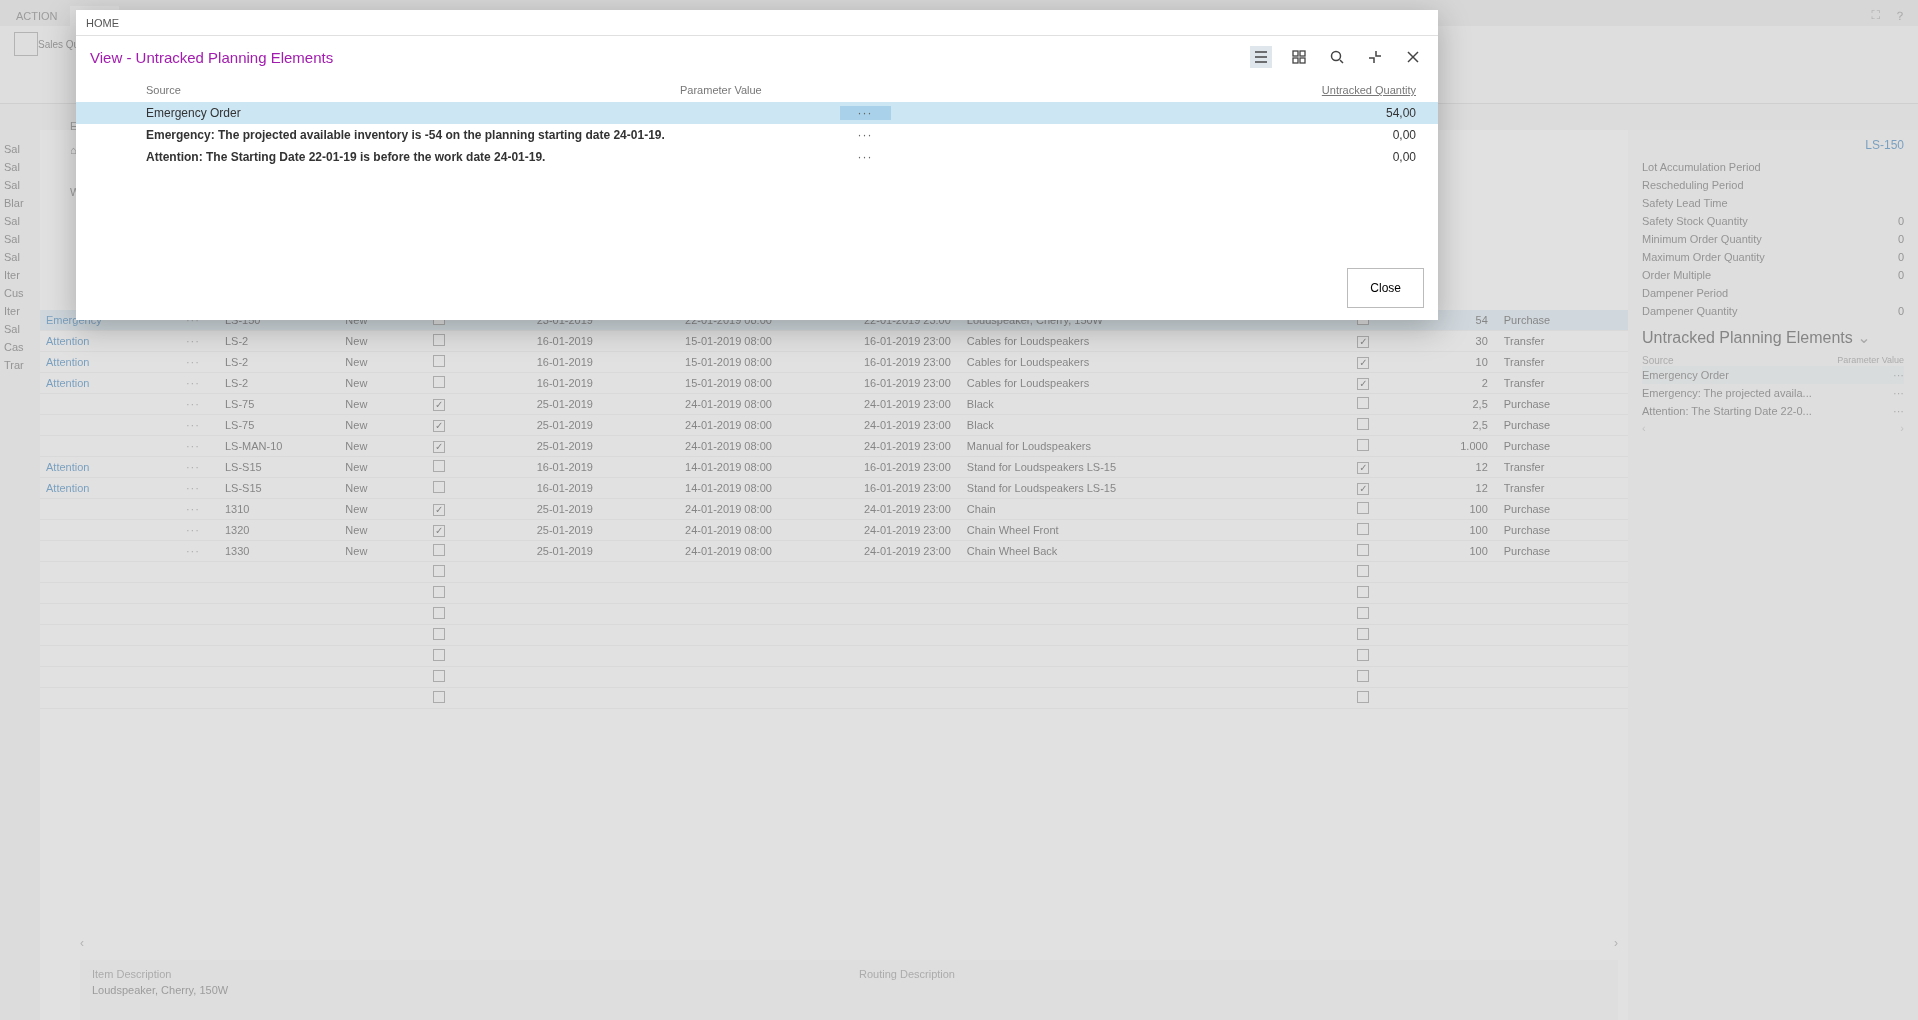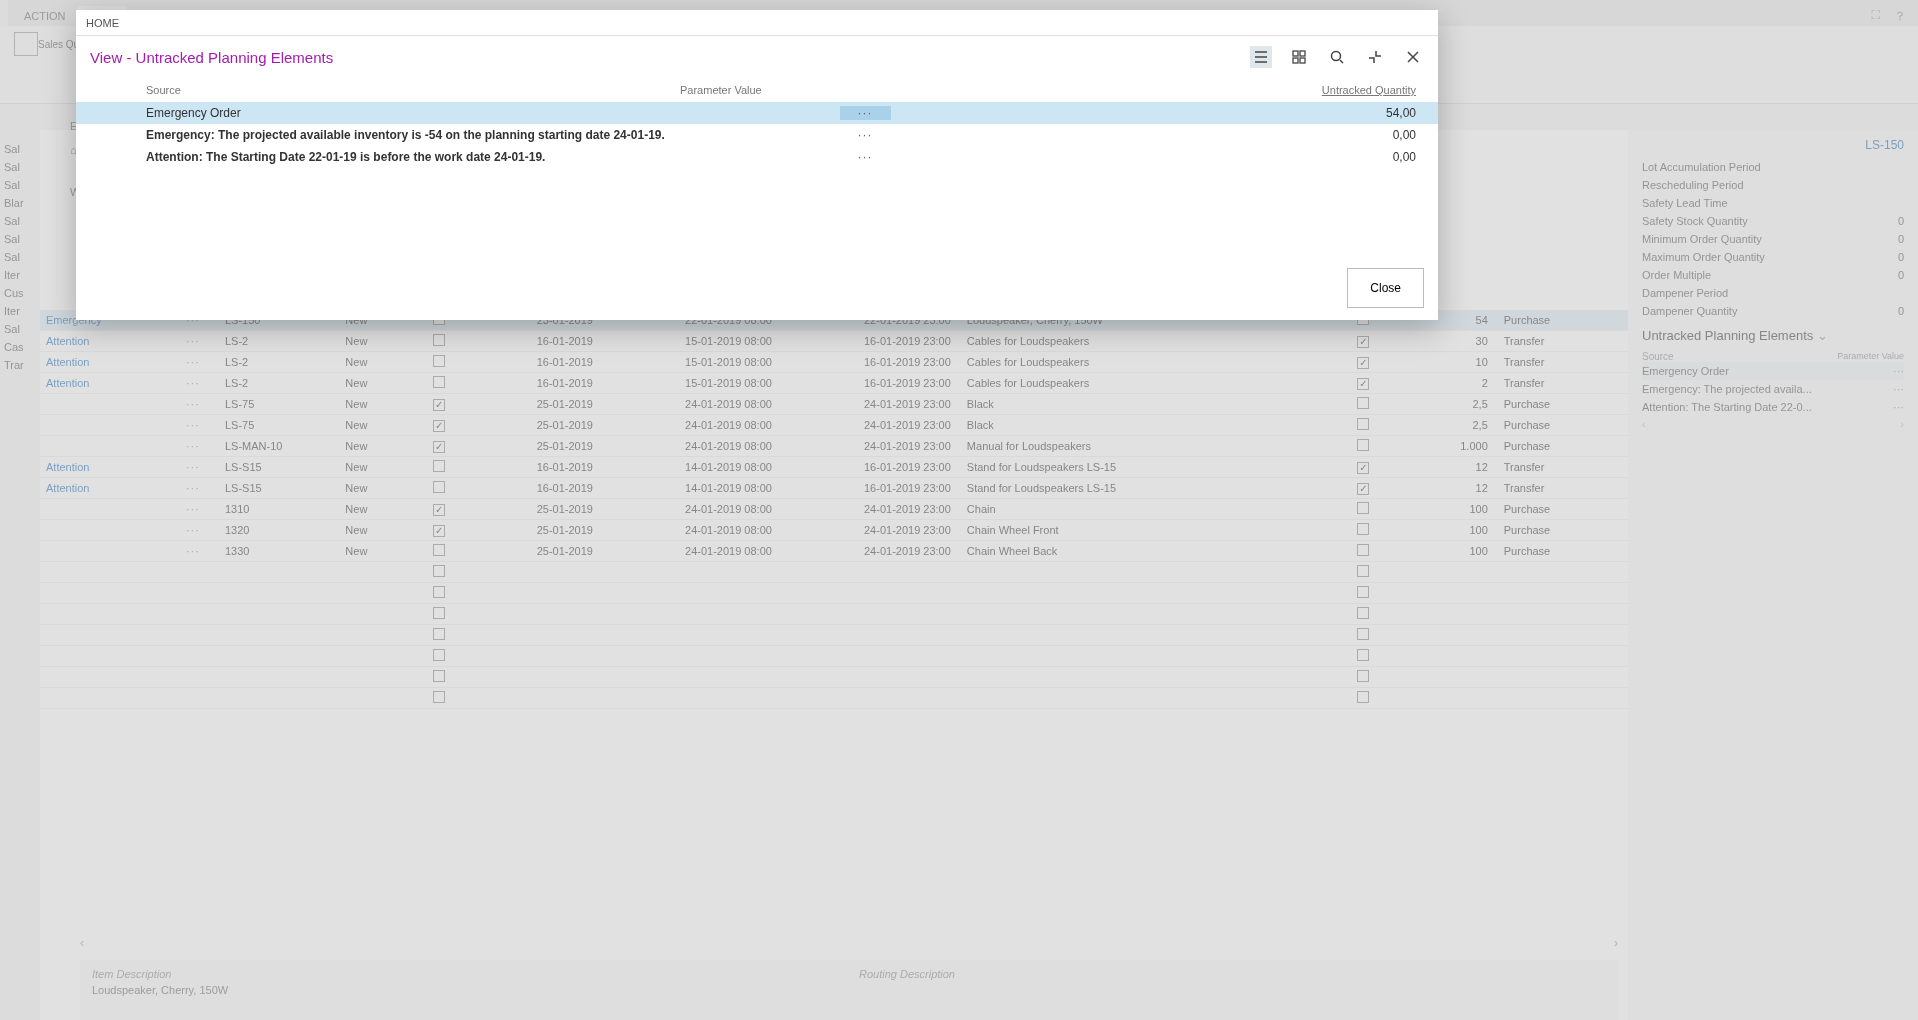--- a/index.html
+++ b/index.html
@@ -3,21 +3,21 @@
 <meta charset="utf-8">
 <style>
 * { margin: 0; padding: 0; box-sizing: border-box; font-family: "Segoe UI", Arial, sans-serif; }
 body { background: #f3f3f3; width: 1918px; height: 1020px; overflow: hidden; position: relative; font-size: 12px; color: #333; }
 
 
 .bg-app { position: absolute; inset: 0; }
 .bg-overlay { position: absolute; inset: 0; background: rgba(200,200,200,0.55); z-index: 50; }
 
 
-.top-tabs { height: 26px; background: #e8e8e8; padding-left: 8px; display: flex; align-items: flex-end; gap: 4px; font-size: 11px; color: #666; margin-left: 8px; }
+.top-tabs { height: 26px; background: #e8e8e8; padding-left: 8px; display: flex; align-items: flex-end; gap: 4px; font-size: 11px; color: #666; }
 .top-tabs span { padding: 4px 8px; }
 .top-tabs .active-tab { background: #f8f8f8; }
 
 
 .ribbon { height: 78px; background: #f8f8f8; border-bottom: 1px solid #d8d8d8; display: flex; padding: 4px 8px; gap: 10px; align-items: flex-start; }
 .ribbon-group { display: flex; flex-direction: column; align-items: center; gap: 1px; font-size: 10px; color: #555; }
 .ribbon-btn { display: flex; flex-direction: row; align-items: center; padding: 2px 6px; }
 .ribbon-icon { width: 24px; height: 24px; border: 1px solid #999; }
 
 .top-icons { position: absolute; right: 12px; top: 8px; display: flex; gap: 14px; color: #888; }
@@ -43,27 +43,27 @@
 .grid-dots { color: #888; letter-spacing: 1px; }
 .grid-row-sel { background: #d9eaf5; }
 .checkbox { width: 12px; height: 12px; border: 1px solid #888; display: inline-block; background: #fff; }
 .checkbox.checked::after { content: "✓"; font-size: 10px; line-height: 10px; display: block; text-align: center; color: #333; }
 
 .grid-hscroll { position: absolute; left: 40px; right: 10px; bottom: 72px; height: 12px; display:flex; justify-content: space-between; color:#999; }
 
 
 .bottom-details { position: absolute; left: 40px; right: 10px; bottom: 0; height: 60px; display: flex; gap: 20px; background: #f8f8f8; padding: 8px 12px; font-size: 11px; color: #666; }
 .bottom-details .field { flex: 1; }
-.bottom-details .field .lbl { color: #888; margin-bottom: 4px; font-style: italic; }
+.bottom-details .field .lbl { color: #888; margin-bottom: 4px; }
 .bottom-details .field .val { }
 
 
 .right-panel { width: 290px; background: #f8f8f8; padding: 8px 14px; font-size: 11px; color: #555; overflow: hidden; }
 .rp-line { display: flex; justify-content: space-between; padding: 3px 0; text-align: center; }
-.rp-header { font-size: 13px; color: #333; padding: 8px 0 4px; }
+.rp-header { font-size: 16px; color: #333; padding: 8px 0 4px; }
 .rp-header .chev { color: #888; }
 .rp-subhead { font-size: 10px; color: #888; display:flex; justify-content: space-between; padding-top:4px;}
 .rp-list-row { display:flex; align-items:center; gap:6px; padding:3px 0; }
 .rp-ell { flex:1; white-space:nowrap; overflow:hidden; text-overflow:ellipsis; }
 .rp-dots { color:#888; }
 .rp-scroll { display:flex; justify-content:space-between; color:#bbb; padding-top:2px; }
 
 
 .modal { position: absolute; left: 76px; right: 480px; top: 10px; background: #fff; z-index: 100; box-shadow: 0 8px 30px rgba(0,0,0,.25); }
 .modal-tabs { height: 26px; border-bottom: 1px solid #e0e0e0; padding-left: 10px; display:flex; align-items:center; font-size: 11px; color: #555; }

